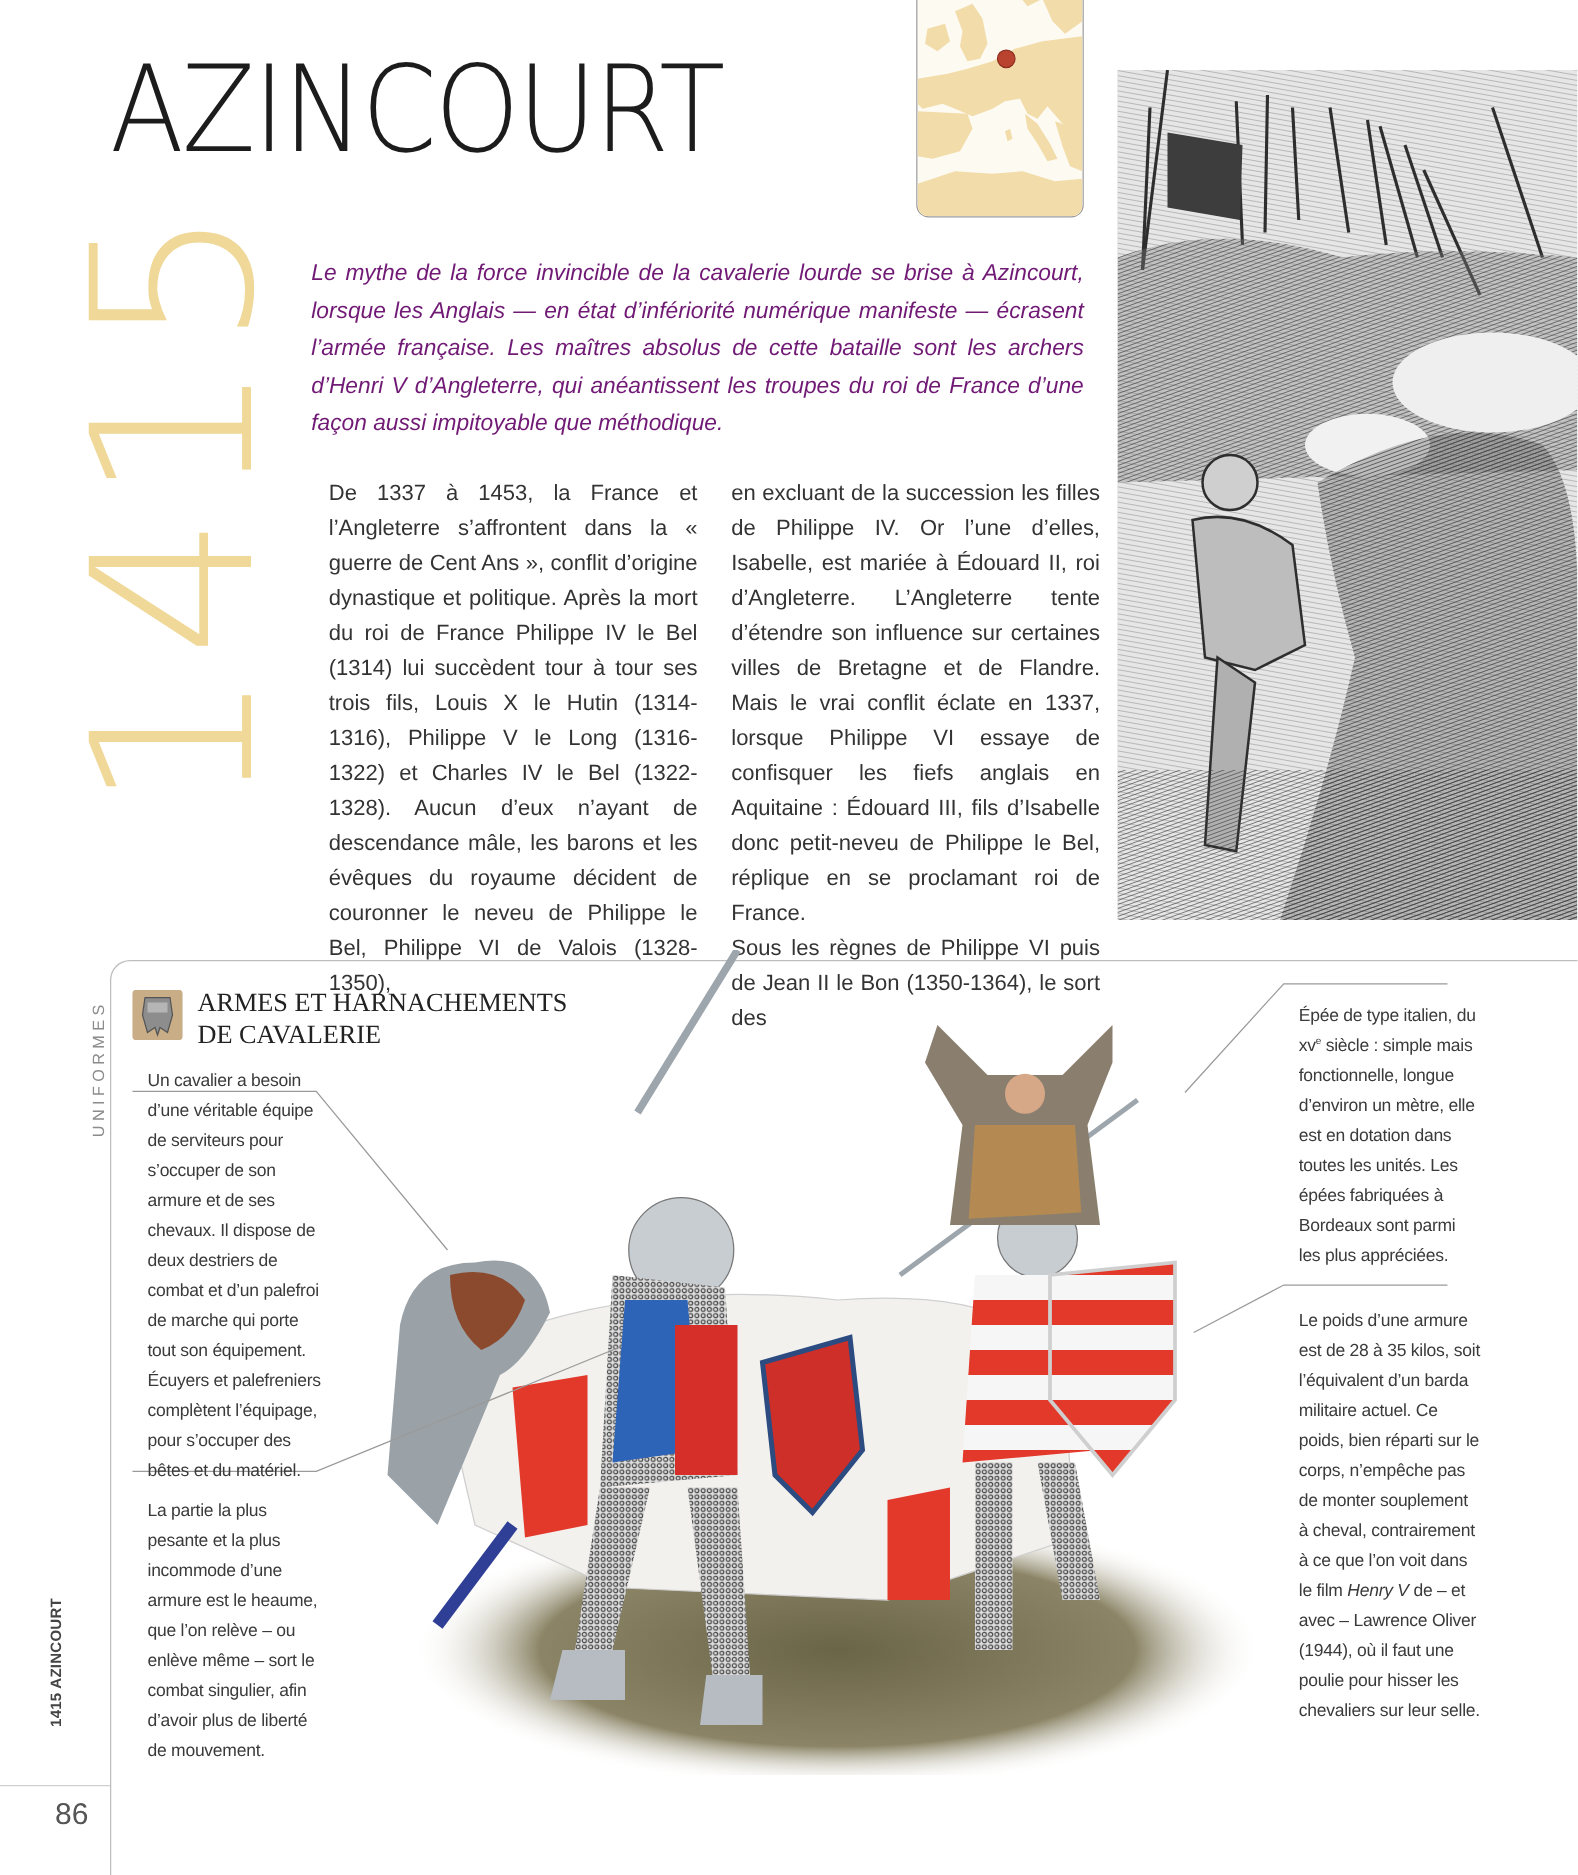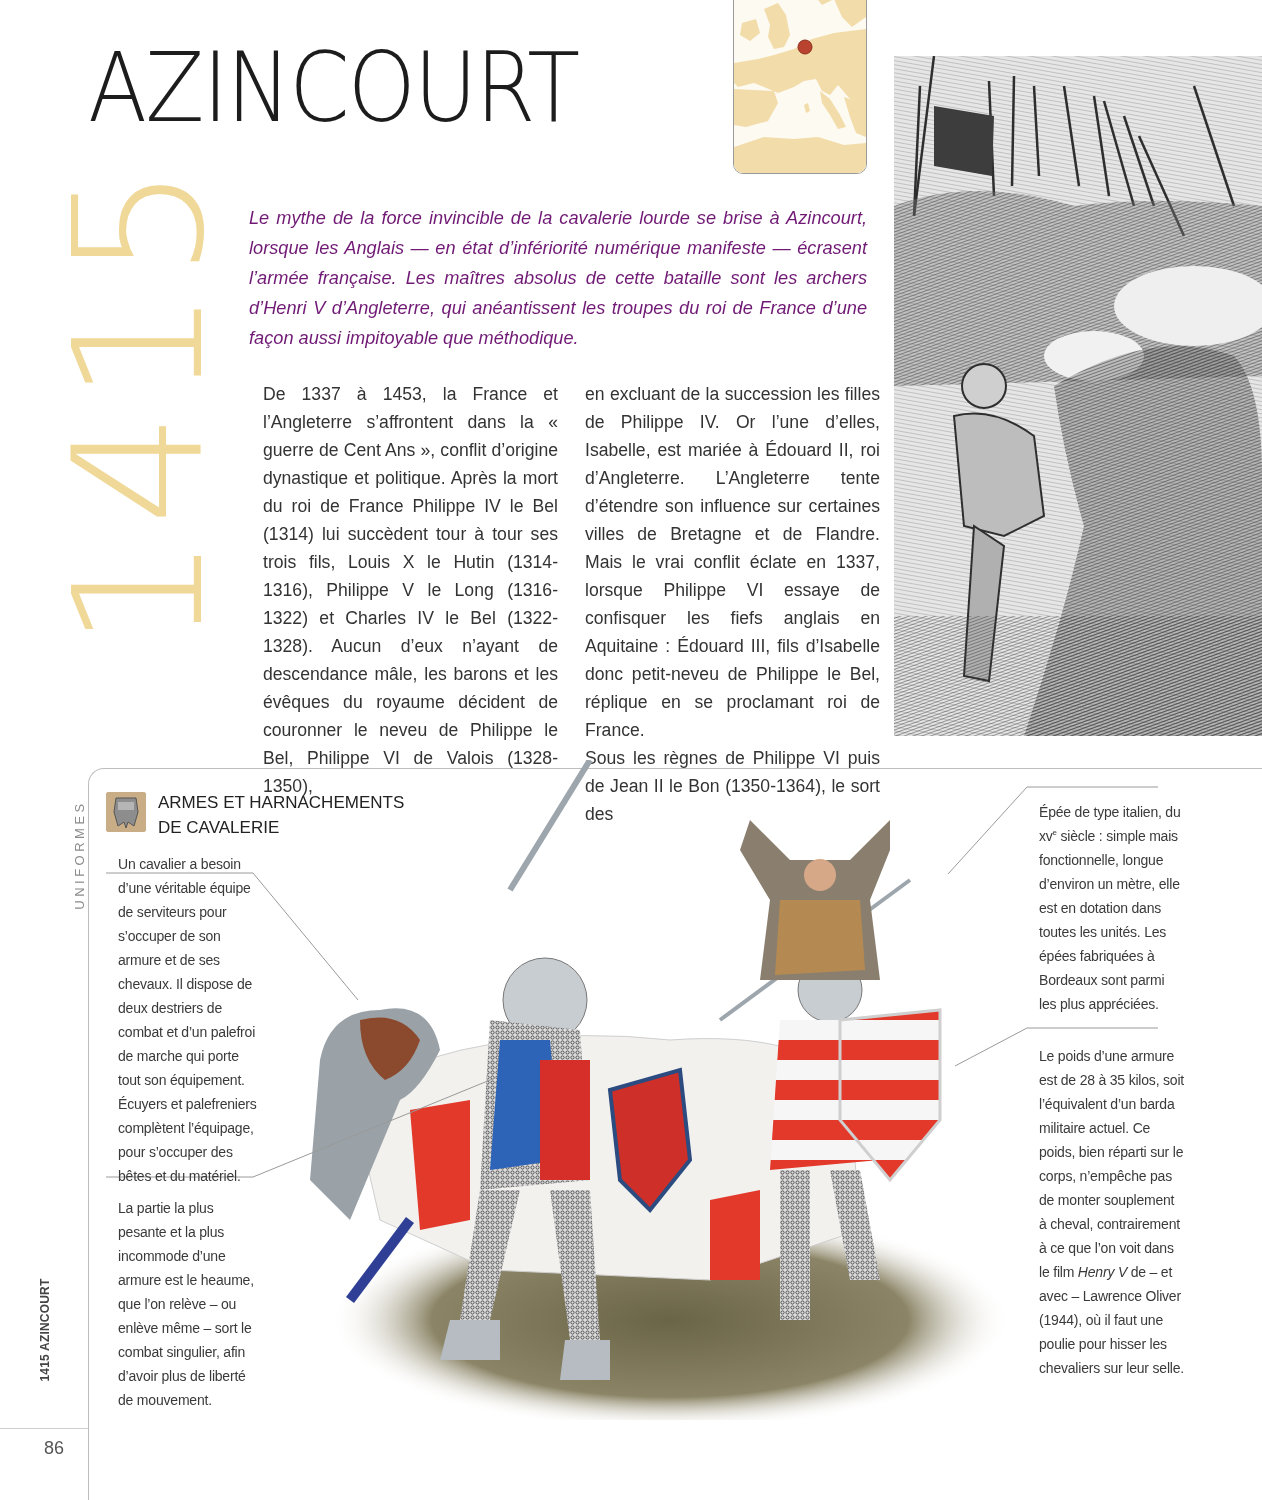--- a/index.html
+++ b/index.html
@@ -42,25 +42,25 @@
                  border-left: 1.5px solid #bdbdbd; border-top-left-radius: 16px; }
 
   .side-label { left: 64px; top: 790px; width: 30px; height: 130px; }
   .side-label span { position: absolute; left: 50%; top: 50%; transform: translate(-50%,-50%) rotate(-90deg);
                      font-size: 13px; letter-spacing: 3.5px; color: #8c8c8c; white-space: nowrap; }
 
   .running { left: 20px; top: 1270px; width: 50px; height: 120px; }
   .running span { position: absolute; left: 50%; top: 50%; transform: translate(-50%,-50%) rotate(-90deg);
                   font-size: 12px; font-weight: bold; color: #444; white-space: nowrap; letter-spacing: 0.2px; }
   .folio-rule { left: 0; top: 1428px; width: 88px; height: 0; border-top: 1.5px solid #cfcfcf; }
-  .folio { left: 44px; top: 1438px; font-size: 18px; color: #555; }
+  .folio { left: 44px; top: 1438px; font-size: 24px; color: #555; }
 
   .section-icon { left: 106px; top: 792px; width: 40px; height: 40px; background: #c9ad86; border-radius: 3px; overflow: hidden; }
-  .section-title { left: 158px; top: 790px; font-size: 17px; line-height: 25px; color: #222;
-                   font-family: Liberation Sans, sans-serif; font-weight: 300; }
+  .section-title { left: 158px; top: 790px; font-size: 21px; line-height: 25px; color: #222;
+                   font-family: Liberation Serif, serif; font-weight: 300; }
   .section-title div { white-space: nowrap; }
 
   
   .callout { font-size: 14px; line-height: 24px; color: #3a3a3a; letter-spacing: -0.2px; }
   .callout p { margin: 12px; }
   .c1 { left: 106px; top: 840px; width: 170px; }
   .c2 { left: 106px; top: 1184px; width: 170px; }
   .c3 { left: 1027px; top: 788px; width: 170px; }
   .c4 { left: 1027px; top: 1032px; width: 170px; }
   .callout em { font-style: italic; }

